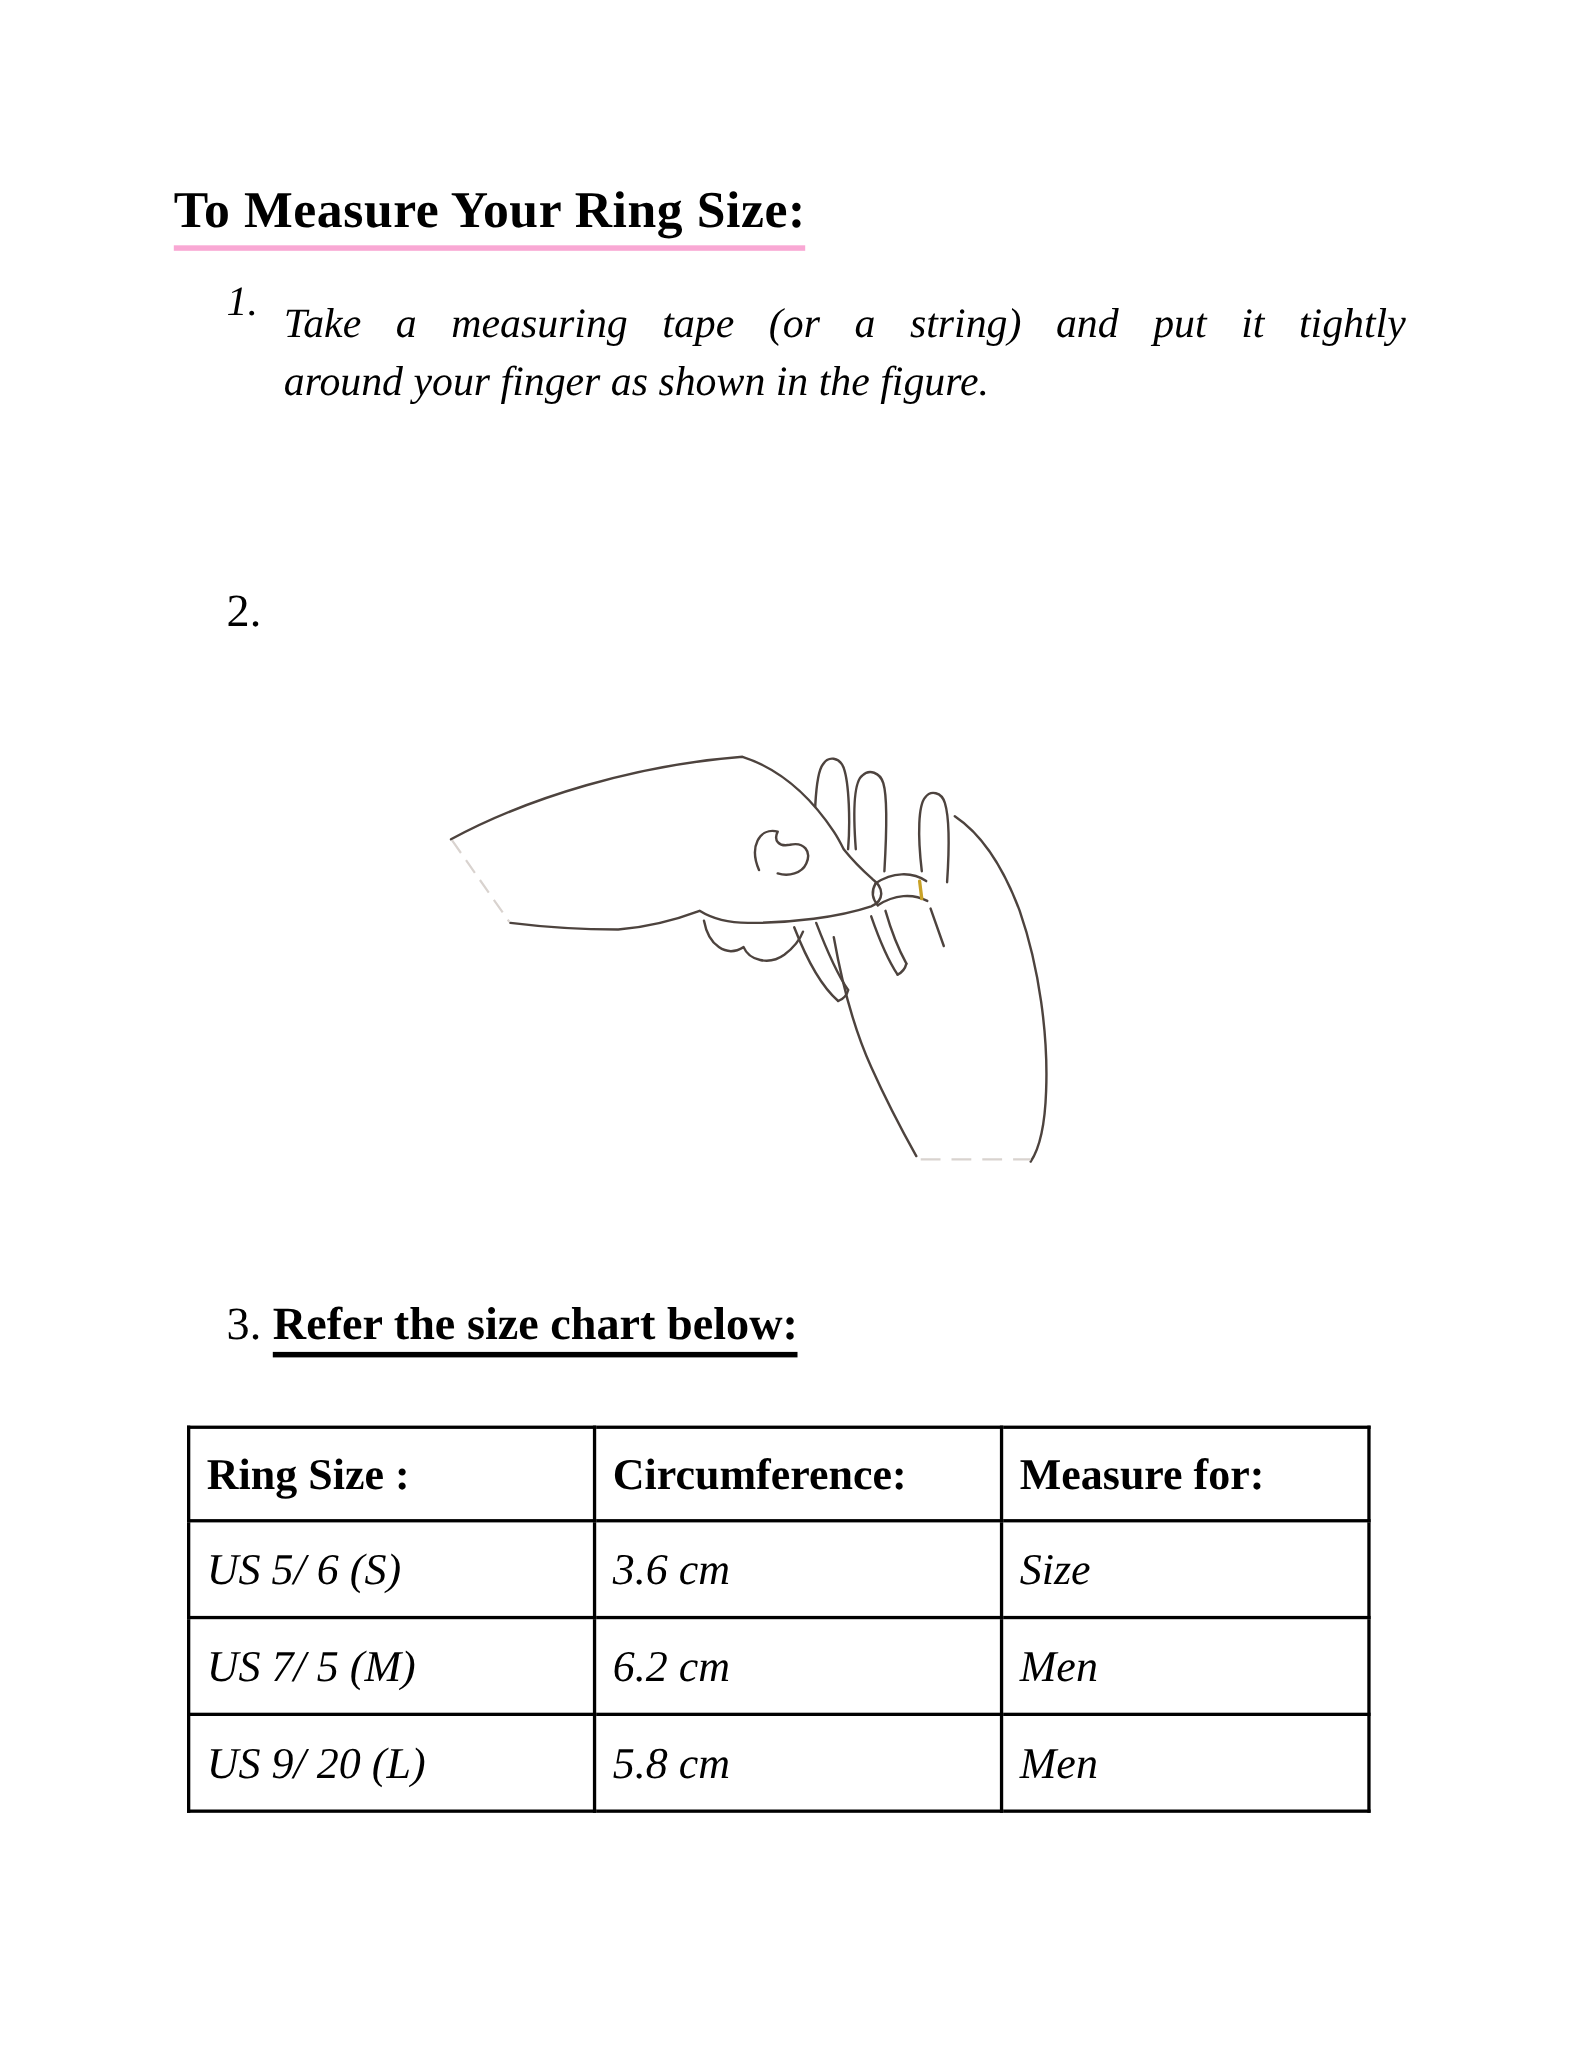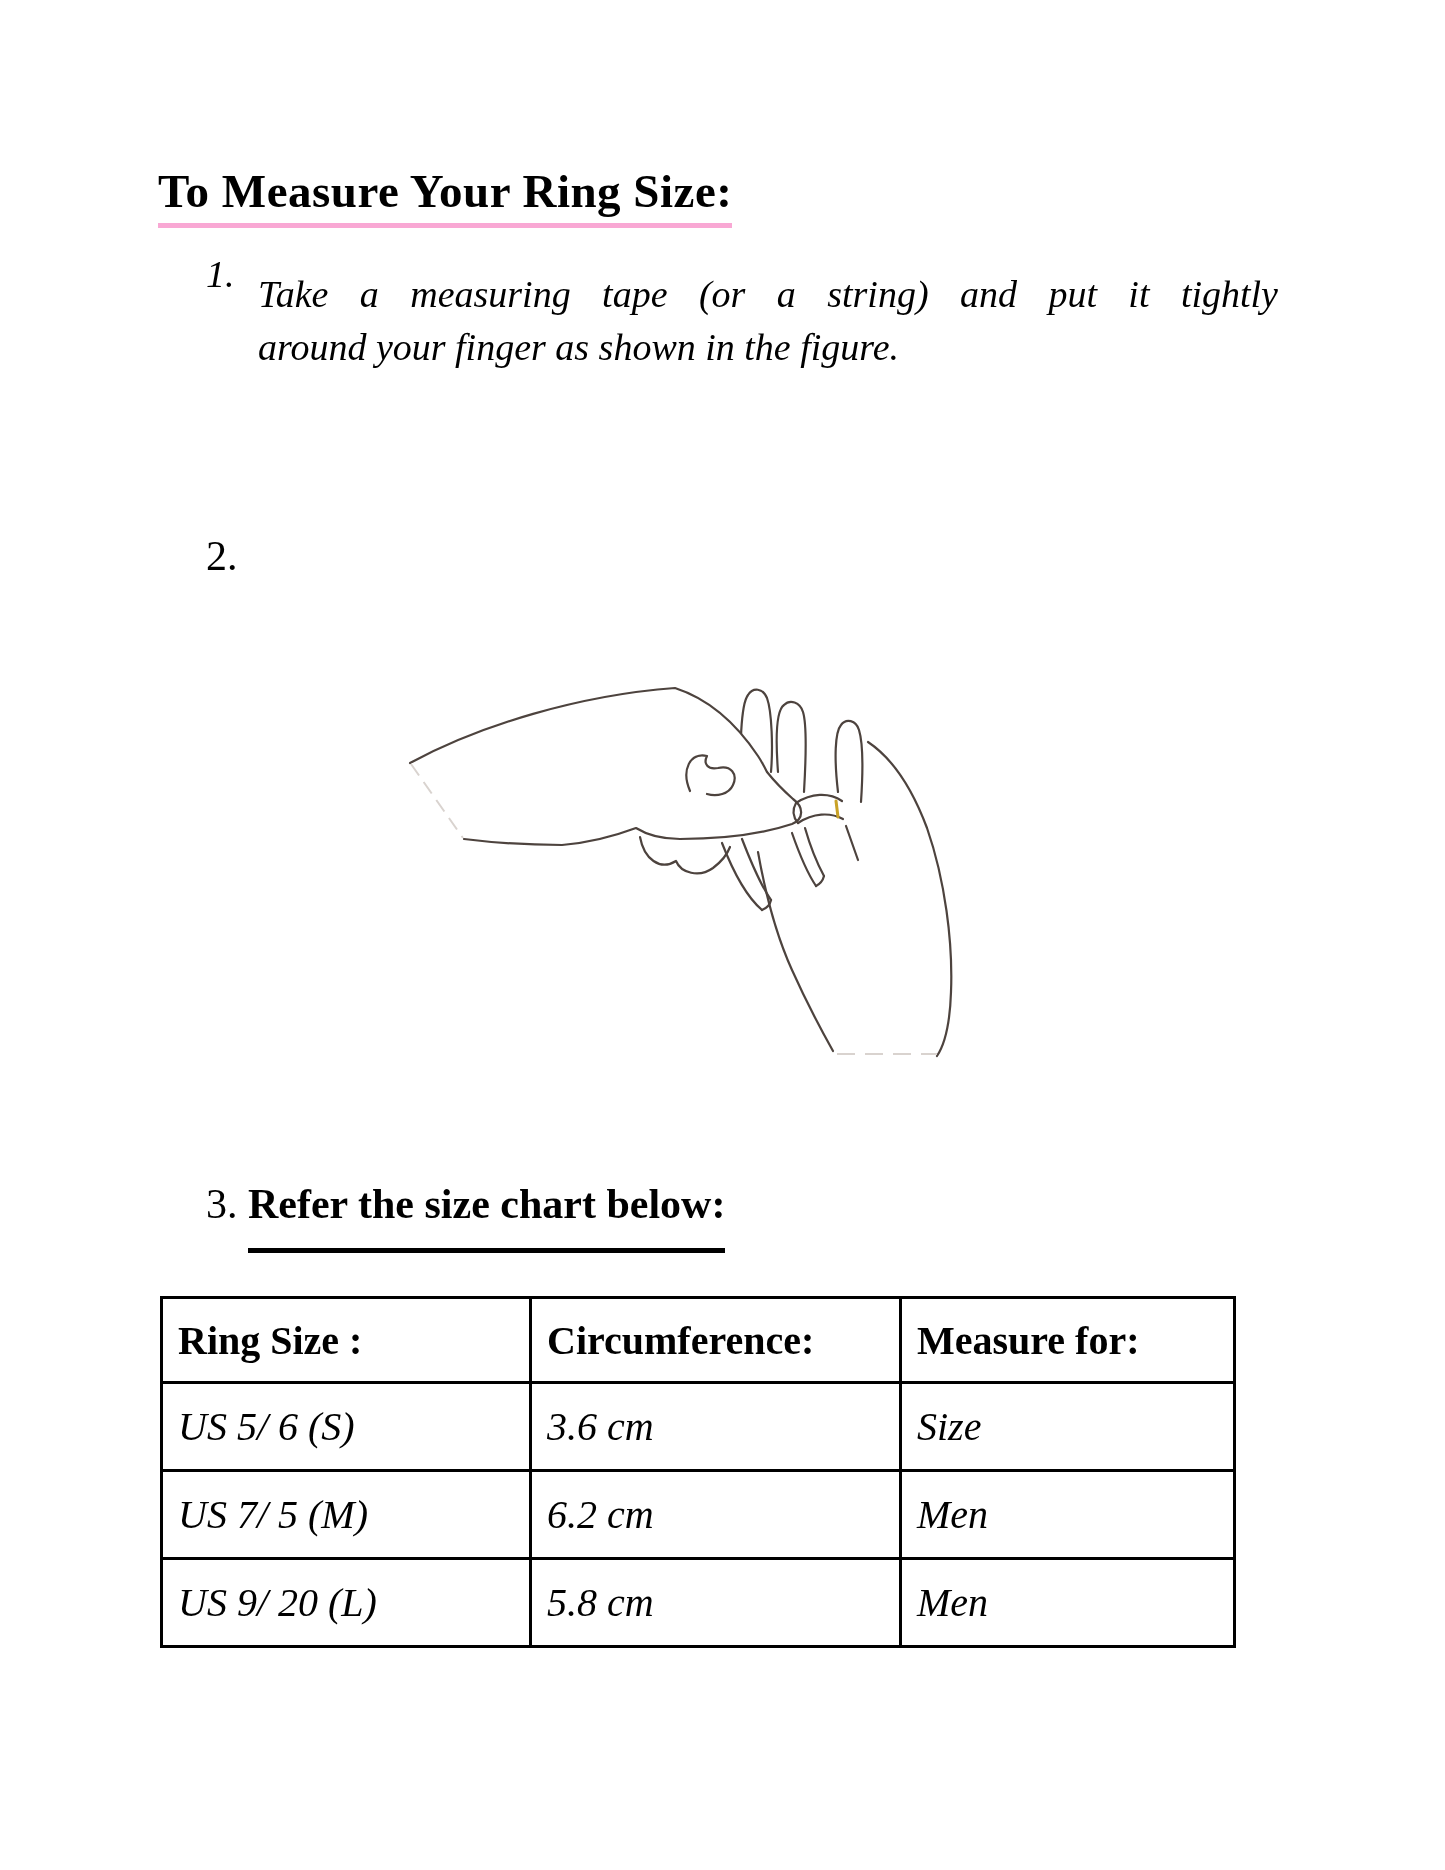--- a/index.html
+++ b/index.html
@@ -42,24 +42,24 @@
   .figure-wrap{
     left:390px; top:660px; width:580px; height:410px;
   }
   .step3{
     left:206px; top:1180px;
     font-size:42px;
   }
   .step3 .head{
     font-weight:bold;
     border-bottom:5px solid #000;
-    padding-bottom:21px;
+    padding-bottom:2px;
   }
   table.size-chart{
-    left:160px; top:1296px;
+    left:170px; top:1296px;
     position:absolute;
     border-collapse:collapse;
     table-layout:fixed;
     width:1073px;
   }
   table.size-chart td, table.size-chart th{
     border:3px solid #000;
     text-align:left;
     vertical-align:middle;
     padding:0 0 0 15px;

